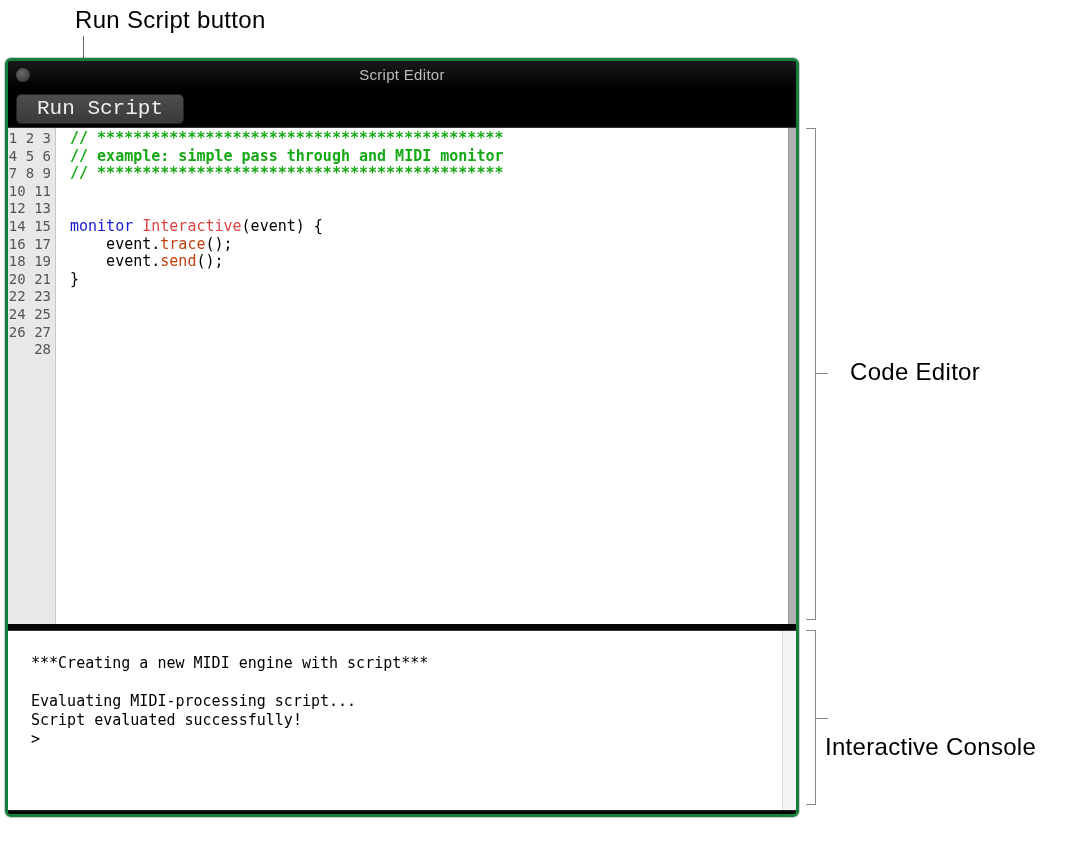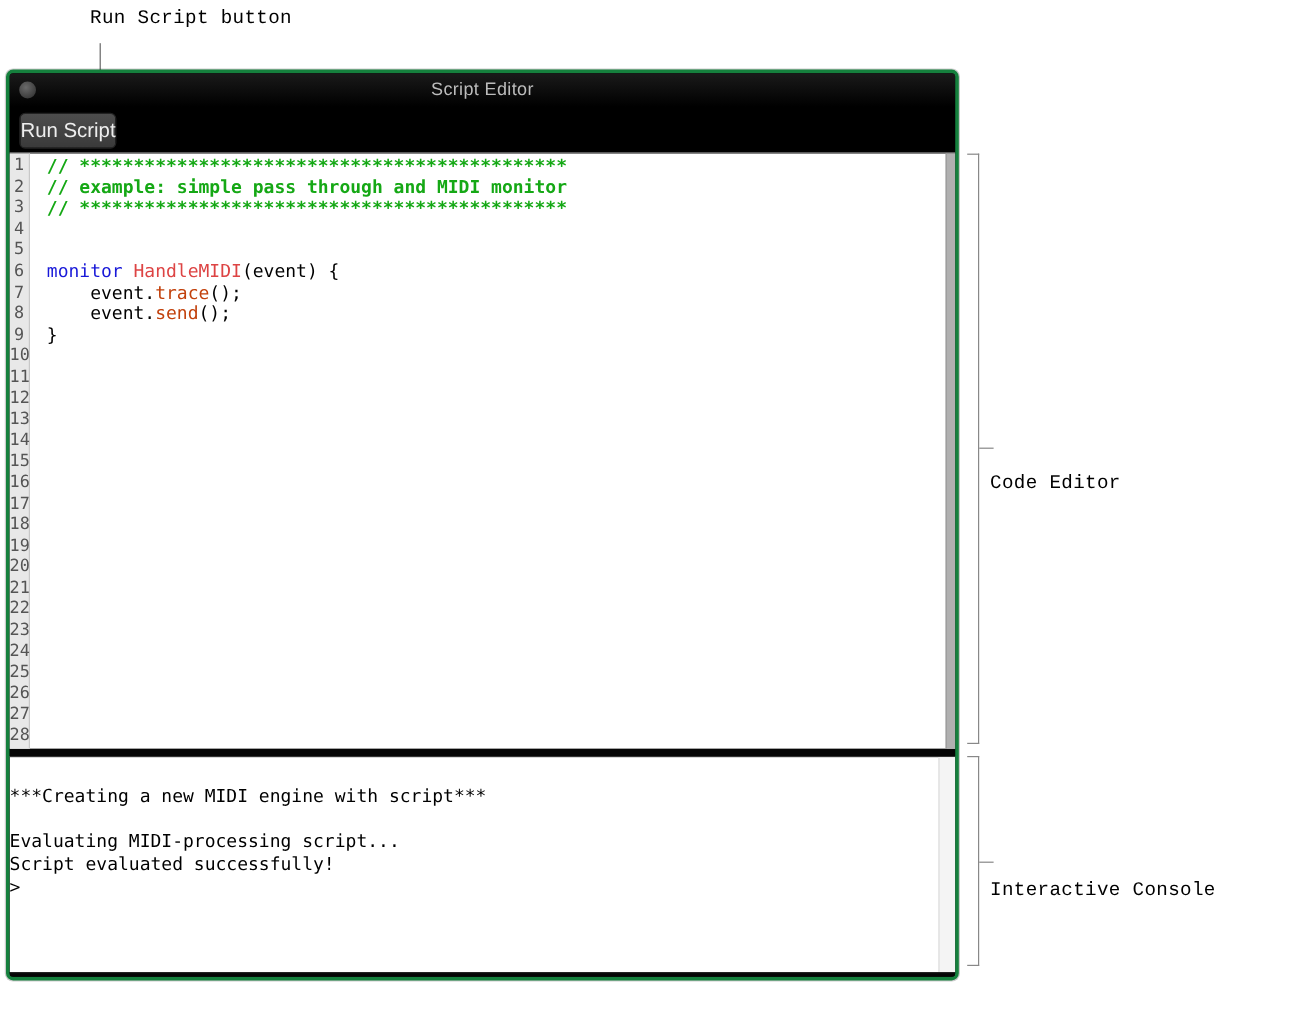--- a/index.html
+++ b/index.html
@@ -10,32 +10,31 @@
     font-size: 15px;
     color: #000;
     width: 1077px;
     height: 849px;
     position: relative;
   }
 
   
   .annot {
     position: absolute;
-    font-size: 16px;
+    font-size: 24px;
     letter-spacing: 0.3px;
-    font-family: Liberation Mono, monospace;
   }
   .annot-runscript { left: 75px; top: 6px; }
   .annot-runscript-line {
     position: absolute;
     left: 83px; top: 36px;
     width: 1px; height: 54px;
     background: #666;
   }
-  .annot-editor { left: 825px; top: 358px; margin-top: 36px; }
+  .annot-editor { left: 850px; top: 358px; }
   .annot-console { left: 825px; top: 733px; }
 
   .bracket {
     position: absolute;
     border-right: 1px solid #888;
     border-top: 1px solid #888;
     border-bottom: 1px solid #888;
     width: 10px;
   }
   .bracket-editor  { left: 806px; top: 128px; height: 492px; }
@@ -78,37 +77,38 @@
   }
   .toolbar {
     height: 38px;
     background: #000;
     padding: 5px 8px;
   }
   .run-btn {
     display: inline-block;
     background: linear-gradient(#4d4d4d, #3a3a3a);
     color: #eee;
-    font-size: 17px;
+    font-size: 21px;
     line-height: 28px;
-    padding: 0 0;
+    padding: 0 20px;
     border-radius: 5px;
     border: 1px solid #222;
     cursor: pointer;
+    font-family: Liberation Mono, monospace;
   }
 
   
   .editor-pane {
     display: flex;
     background: #fff;
     height: 497px;
     border-top: 1px solid #333;
   }
   .gutter {
-    width: 17px;
+    width: 48px;
     background: #e8e8e8;
     border-right: 1px solid #c8c8c8;
     font-family: Menlo, Monaco, Consolas, monospace;
     font-size: 14px;
     line-height: 17.6px;
     color: #555;
     text-align: right;
     padding: 2px 4px 0 0;
     user-select: none;
   }
@@ -138,21 +138,21 @@
     background: #fff;
     height: 180px;
     border-top: 1px solid #333;
     display: flex;
   }
   .console-text {
     flex: 1;
     font-family: Menlo, Monaco, Consolas, monospace;
     font-size: 15px;
     line-height: 19px;
-    padding: 4px 0;
+    padding: 4px 23px;
     white-space: pre;
   }
   .console-scroll {
     width: 14px;
     background: #f4f4f4;
     border-left: 1px solid #ddd;
   }
   .bottom-edge { height: 4px; background: #050505; border-top:1px solid #222; }
 </style>
 </head>
@@ -208,21 +208,21 @@
 25
 26
 27
 28
 </div>
     <div class="code" id="code"><span class="c-comment">// *********************************************</span>
 <span class="c-comment">// example: simple pass through and MIDI monitor</span>
 <span class="c-comment">// *********************************************</span>
 
 
-<span class="c-keyword">monitor</span> <span class="c-fname">HandleMIDI</span>(event) {
+<span class="c-keyword">monitor</span> <span class="c-fname">Interactive</span>(event) {
     event.<span class="c-method">trace</span>();
     event.<span class="c-method">send</span>();
 }
 </div>
     <div class="err-strip"></div>
   </div>
 
   <div class="divider"></div>
 
   <div class="console-pane">

